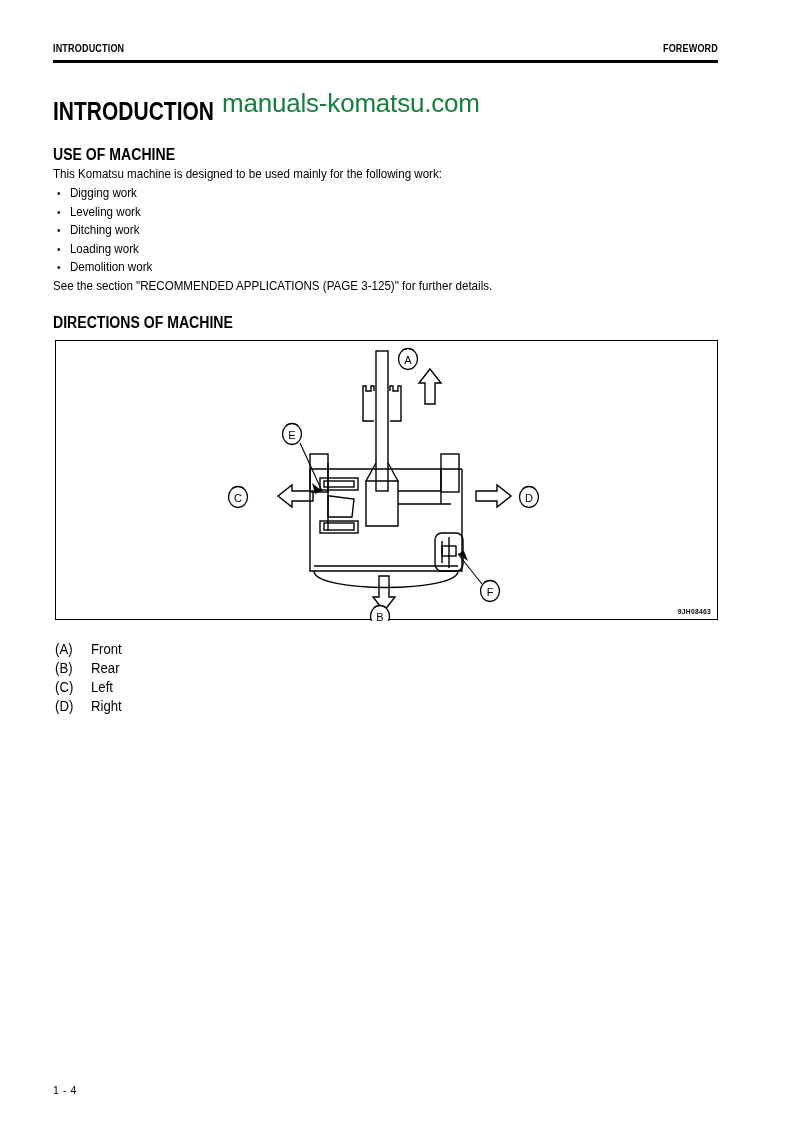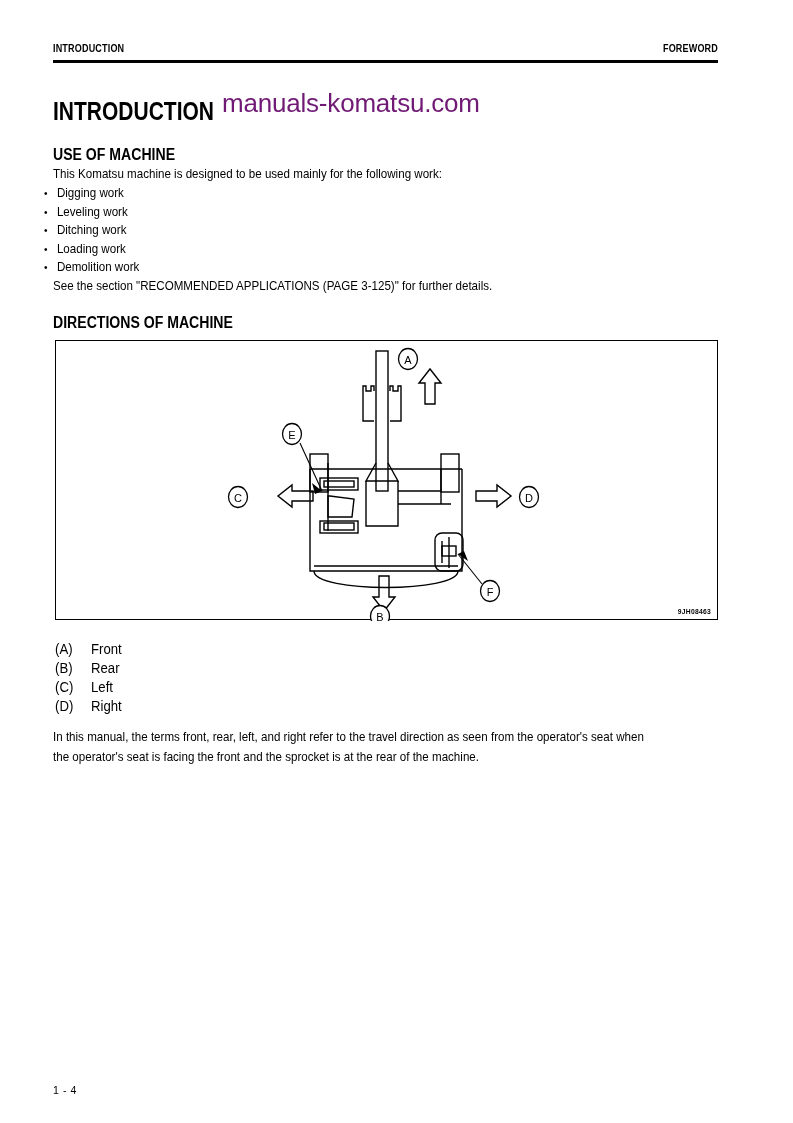--- a/index.html
+++ b/index.html
@@ -69,21 +69,21 @@
     transform: scaleX(0.84);
     transform-origin: left center;
     white-space: nowrap;
   }
   .watermark {
     position: absolute;
     left: 222px;
     top: 88px;
     font-size: 26px;
     font-weight: normal;
-    color: #701a75;
+    color: #15803d;
     white-space: nowrap;
     letter-spacing: -0.2px;
   }
 
   
   .sec-head {
     position: absolute;
     left: 53px;
     font-size: 16px;
     font-weight: bold;
@@ -99,21 +99,21 @@
     position: absolute;
     left: 53px;
     font-size: 12.6px;
     line-height: 15px;
     transform: scaleX(0.92);
     transform-origin: left center;
     white-space: nowrap;
   }
   .bullets {
     position: absolute;
-    left: 44px;
+    left: 57px;
     top: 184px;
     margin: 0;
     padding: 0;
     list-style: none;
   }
   .bullets li {
     position: relative;
     height: 18.6px;
     font-size: 12.6px;
     line-height: 18.6px;
@@ -350,20 +350,16 @@
       <div class="legend-row">
         <span class="legend-key">(C)</span><span class="legend-val">Left</span>
       </div>
       <div class="legend-row">
         <span class="legend-key">(D)</span><span class="legend-val">Right</span>
       </div>
     </div>
 
   </div>
 
-  <div class="closing">
-    <span class="body-line">In this manual, the terms front, rear, left, and right refer to the travel direction as seen from the operator's seat when</span>
-    <span class="body-line">the operator's seat is facing the front and the sprocket is at the rear of the machine.</span>
-  </div>
 
   <div class="page-footer">1 - 4</div>
 
 </div>
 
 </body></html>

